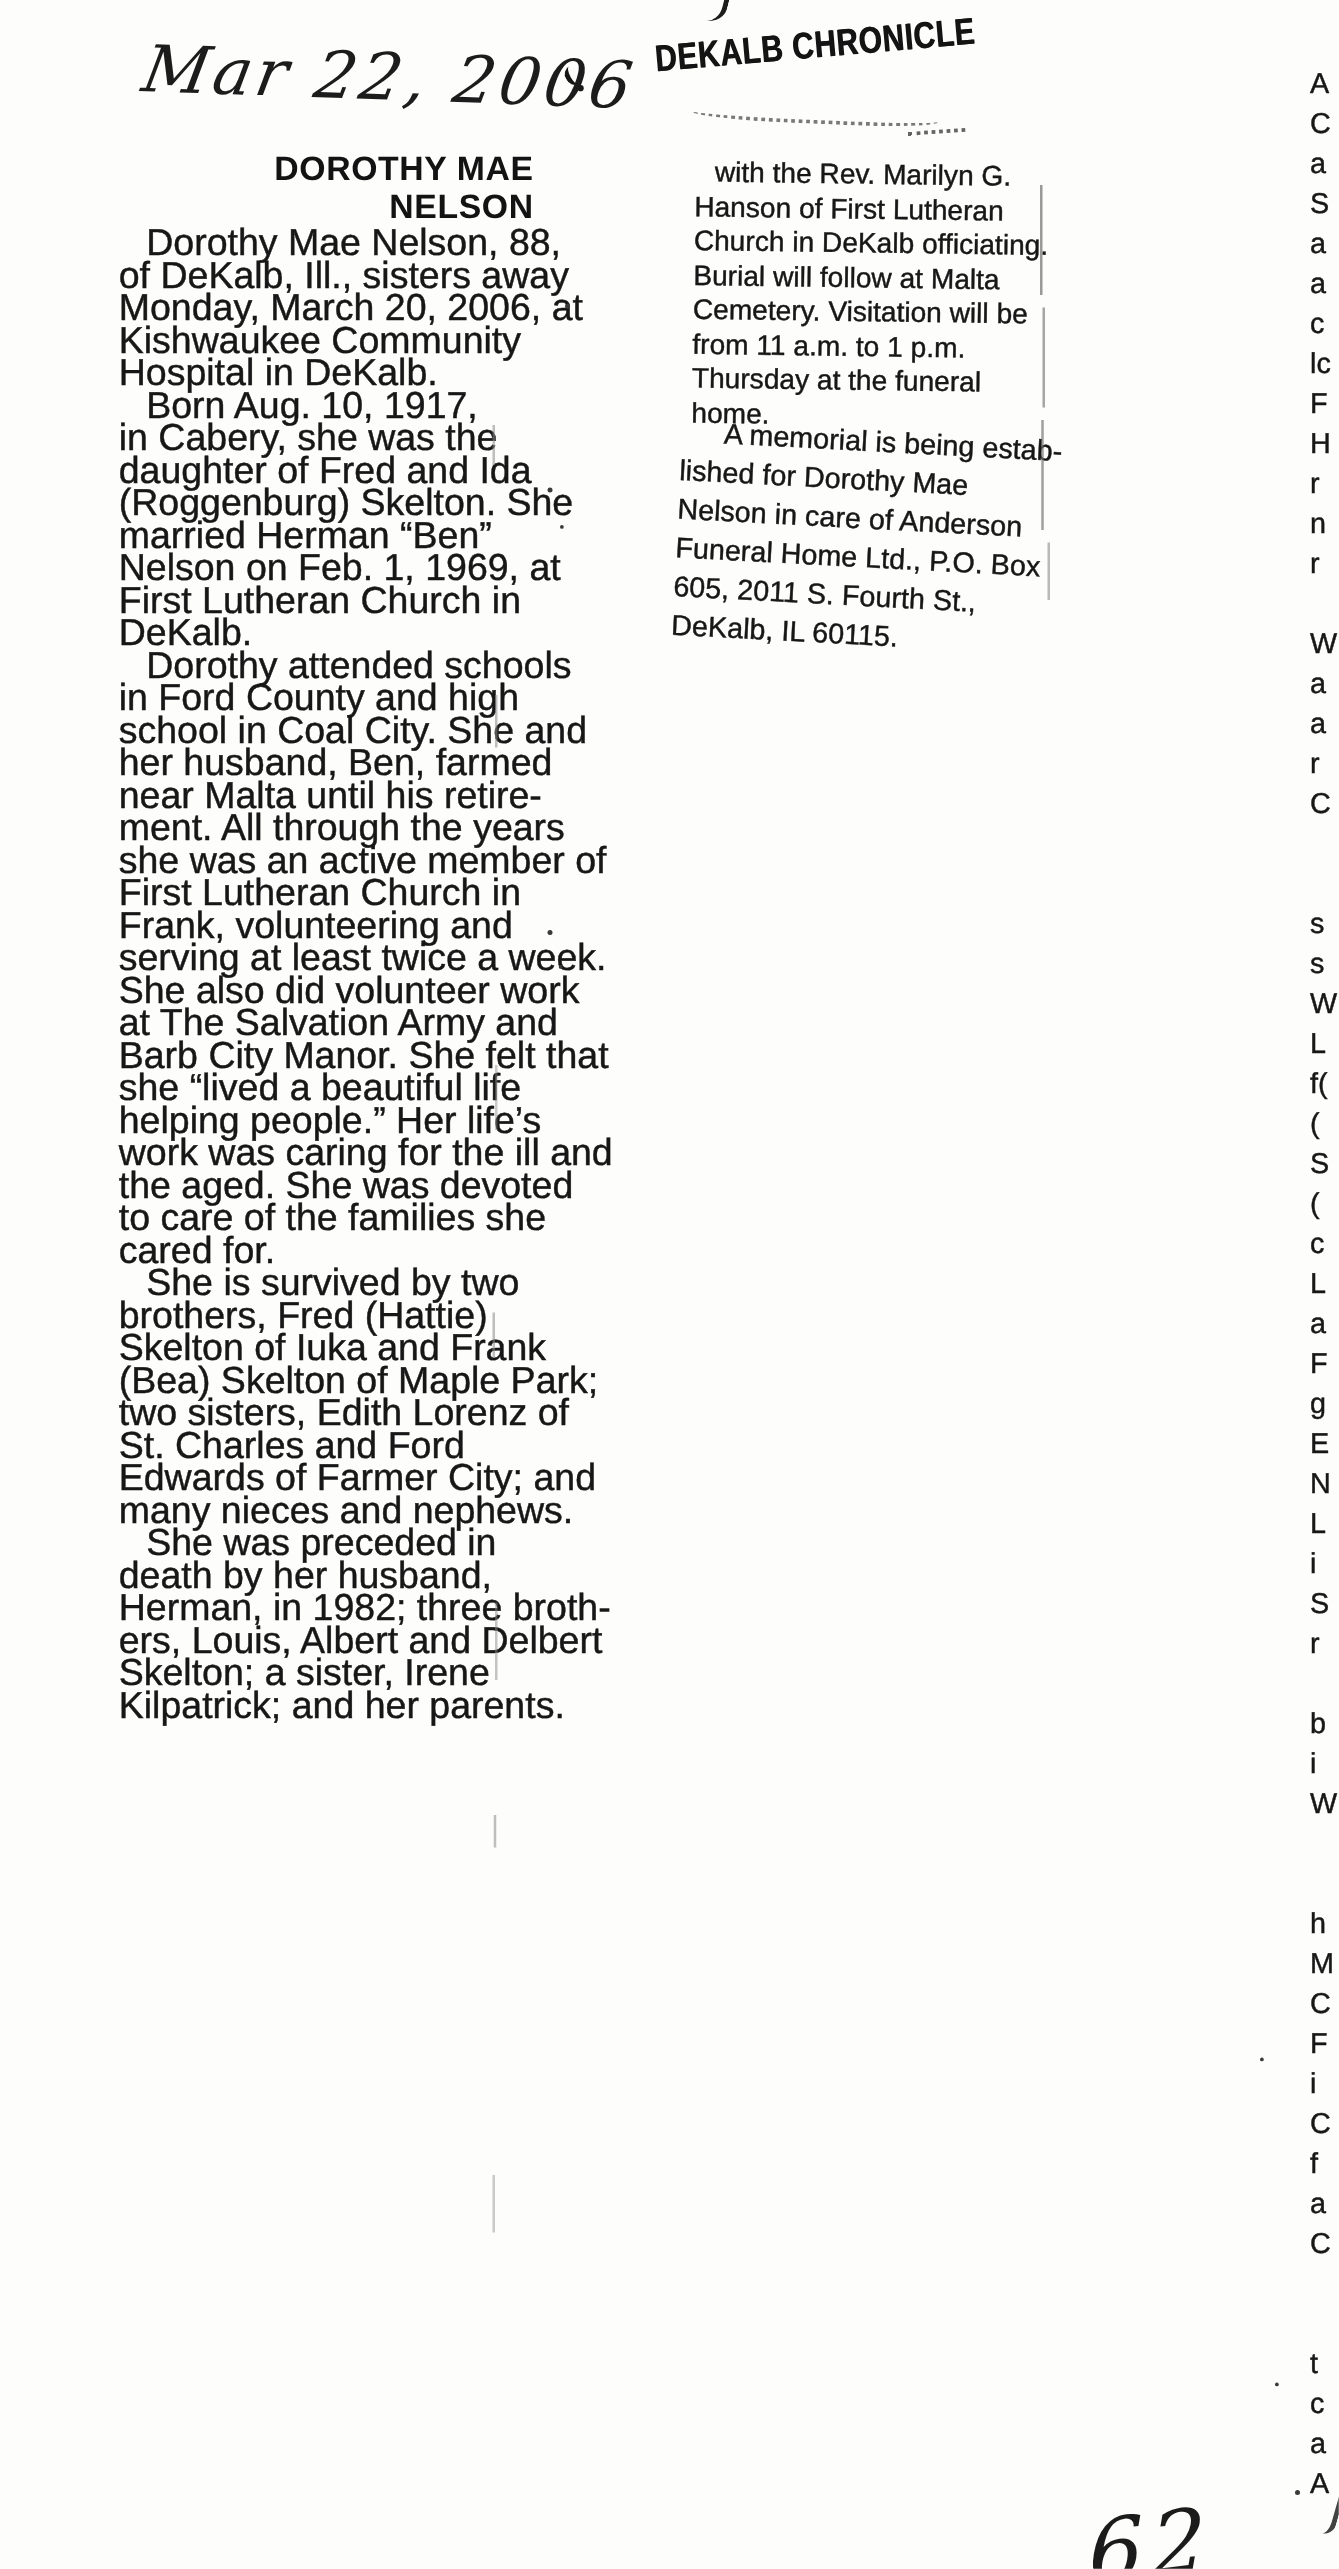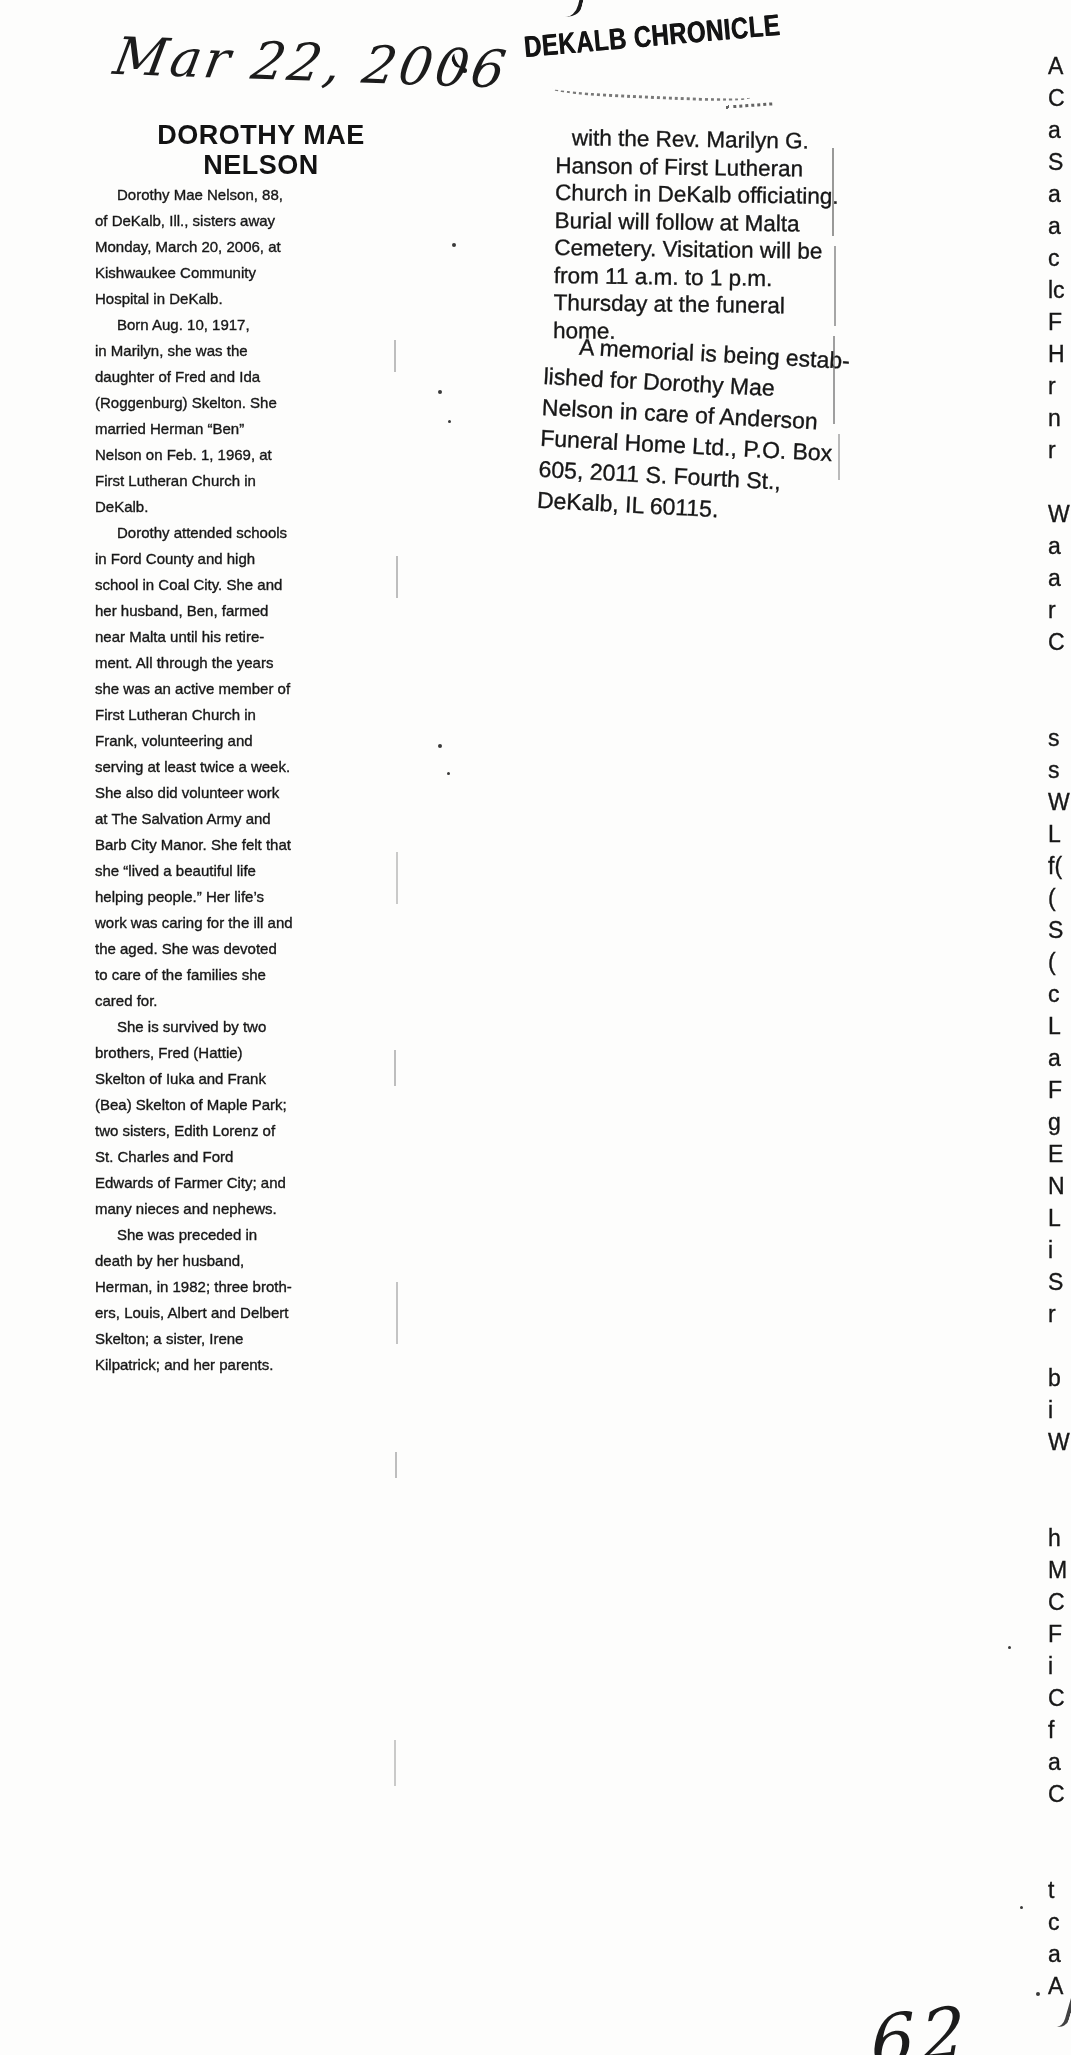--- a/index.html
+++ b/index.html
@@ -41,27 +41,27 @@
   .date-speck{
     position:absolute;left:452px;top:52px;width:10px;height:16px;
     border-left:4px solid #161616;border-radius:60% 40% 50% 60%;
     transform:rotate(-28deg);
   }
   .date-speck2{position:absolute;left:462px;top:68px;width:5px;height:5px;background:#1a1a1a;border-radius:50%;}
 
   
   .headline{
     position:absolute;left:95px;top:120px;width:332px;
-    text-align:center;font-weight:700;font-size:27px;line-height:30px;
+    text-align:right;font-weight:700;font-size:27px;line-height:30px;
     letter-spacing:0.5px;color:#131313;
   }
   
   .col-left{
     position:absolute;left:95px;top:182px;width:336px;
-    font-size:15px;line-height:26px;
+    font-size:30px;line-height:26px;
     -webkit-text-stroke:0.35px #171717;
   }
   .col-left .line{white-space:nowrap;}
   .col-left .indent{padding-left:22px;}
 
   .col-mid-a{
     position:absolute;left:556px;top:124px;width:292px;
     font-size:22.5px;line-height:27.5px;
     -webkit-text-stroke:0.35px #171717;
     transform:rotate(0.8deg);transform-origin:left top;
@@ -140,21 +140,21 @@
 <div class="col-left">
     <div class="para">
       <div class="line indent">Dorothy Mae Nelson, 88,</div>
       <div class="line">of DeKalb, Ill., sisters away</div>
       <div class="line">Monday, March 20, 2006, at</div>
       <div class="line">Kishwaukee Community</div>
       <div class="line">Hospital in DeKalb.</div>
     </div>
     <div class="para">
       <div class="line indent">Born Aug. 10, 1917,</div>
-      <div class="line">in Marilyn, she was the</div>
+      <div class="line">in Cabery, she was the</div>
       <div class="line">daughter of Fred and Ida</div>
       <div class="line">(Roggenburg) Skelton. She</div>
       <div class="line">married Herman “Ben”</div>
       <div class="line">Nelson on Feb. 1, 1969, at</div>
       <div class="line">First Lutheran Church in</div>
       <div class="line">DeKalb.</div>
     </div>
     <div class="para">
       <div class="line indent">Dorothy attended schools</div>
       <div class="line">in Ford County and high</div>

